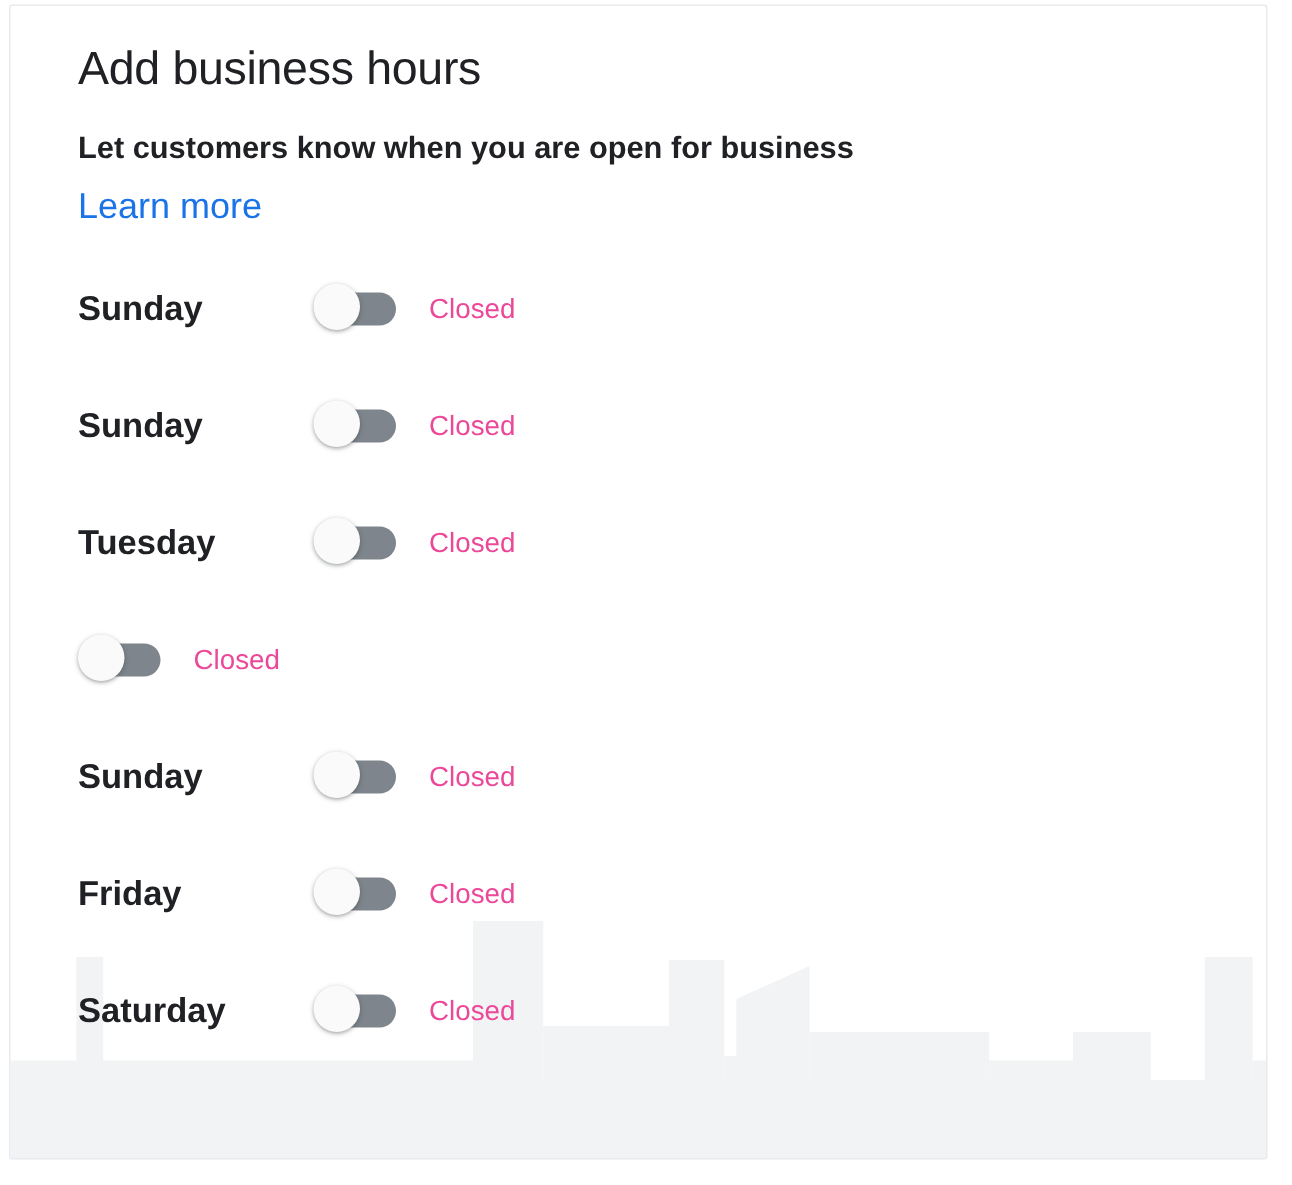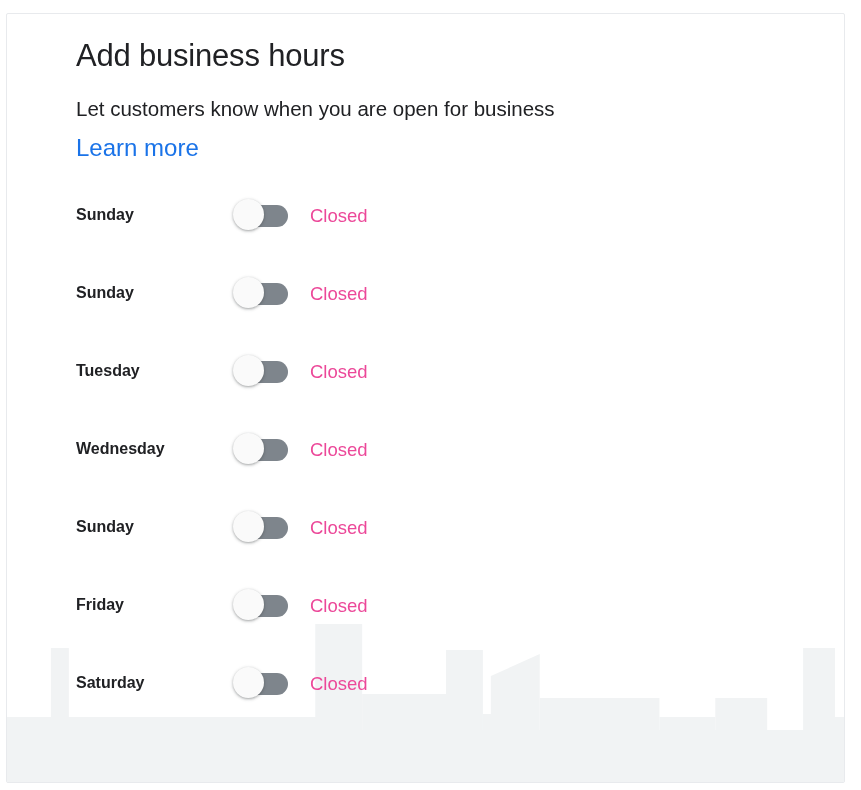--- a/index.html
+++ b/index.html
@@ -11,29 +11,28 @@
     height: 790px;
     background: #ffffff;
     font-family: "Liberation Sans", sans-serif;
     -webkit-font-smoothing: antialiased;
     overflow: hidden;
   }
 
   .card {
     position: absolute;
     left: 6px;
-    top: 13px;
+    top: 3px;
     width: 839px;
     height: 770px;
     background: #ffffff;
     border: 1px solid #e8eaed;
     border-radius: 2px;
     box-sizing: border-box;
     overflow: hidden;
-    padding-left: 24px;
   }
 
   
   .skyline {
     position: absolute;
     left: 0;
     bottom: 0;
     width: 100%;
     height: 180px;
     display: block;
@@ -54,21 +53,21 @@
     font-weight: 400;
     color: #202124;
     letter-spacing: -0.2px;
     line-height: 44px;
   }
 
   .subtitle {
     margin: 0;
     padding-top: 17px;
     font-size: 20.5px;
-    font-weight: 400;
+    font-weight: 700;
     color: #202124;
     line-height: 28px;
   }
 
   .learn-more {
     display: inline-block;
     margin-top: 11px;
     font-size: 24px;
     font-weight: 400;
     color: #1a73e8;
@@ -86,21 +85,21 @@
 
   .hours-row {
     height: 78px;
     display: flex;
     align-items: flex-start;
   }
 
   .day-label {
     width: 157px;
     flex: 0 0 157px;
-    font-size: 16px;
+    font-size: 23px;
     font-weight: 700;
     color: #202124;
     line-height: 22px;
     padding-top: 1px;
   }
 
   
   .toggle {
     position: relative;
     width: 55px;
@@ -197,21 +196,20 @@
       <li class="hours-row">
         <span class="day-label">Tuesday</span>
         <button class="toggle" aria-label="Tuesday open toggle">
           <span class="track"></span>
           <span class="knob"></span>
         </button>
         <span class="state-label">Closed</span>
       </li>
 
       <li class="hours-row">
-        <span class="day-label">Wednesday</span>
         <button class="toggle" aria-label="Wednesday open toggle">
           <span class="track"></span>
           <span class="knob"></span>
         </button>
         <span class="state-label">Closed</span>
       </li>
 
       <li class="hours-row">
         <span class="day-label">Sunday</span>
         <button class="toggle" aria-label="Thursday open toggle">

